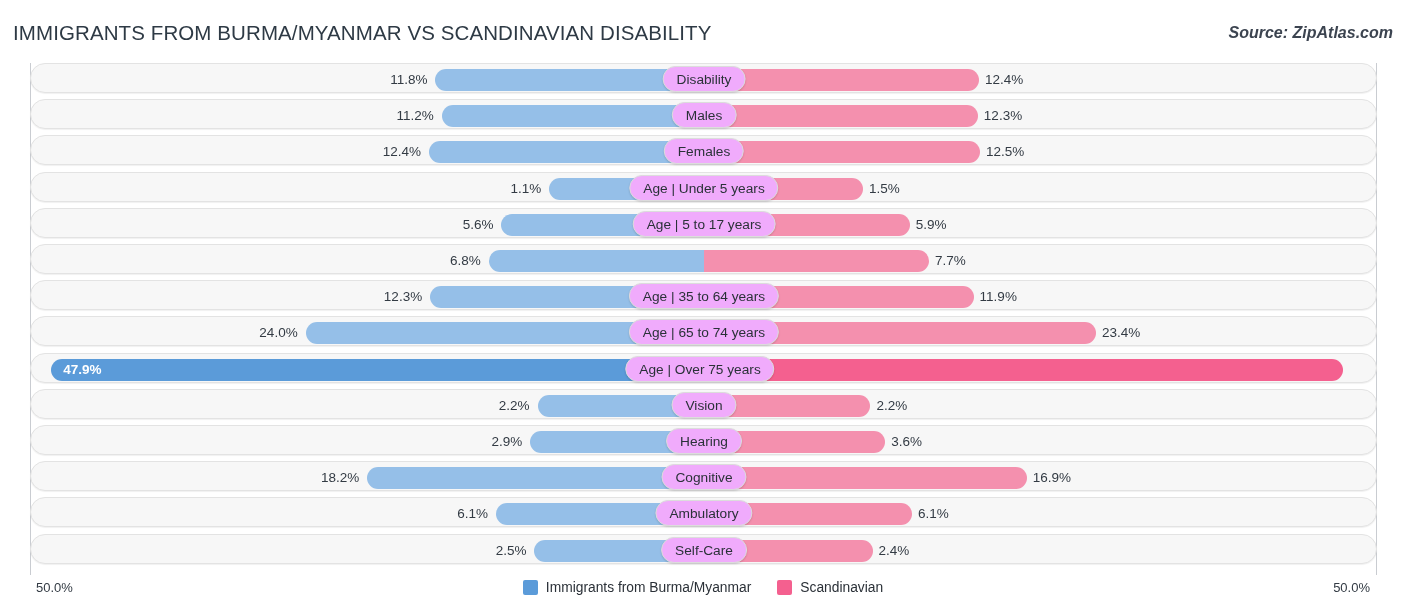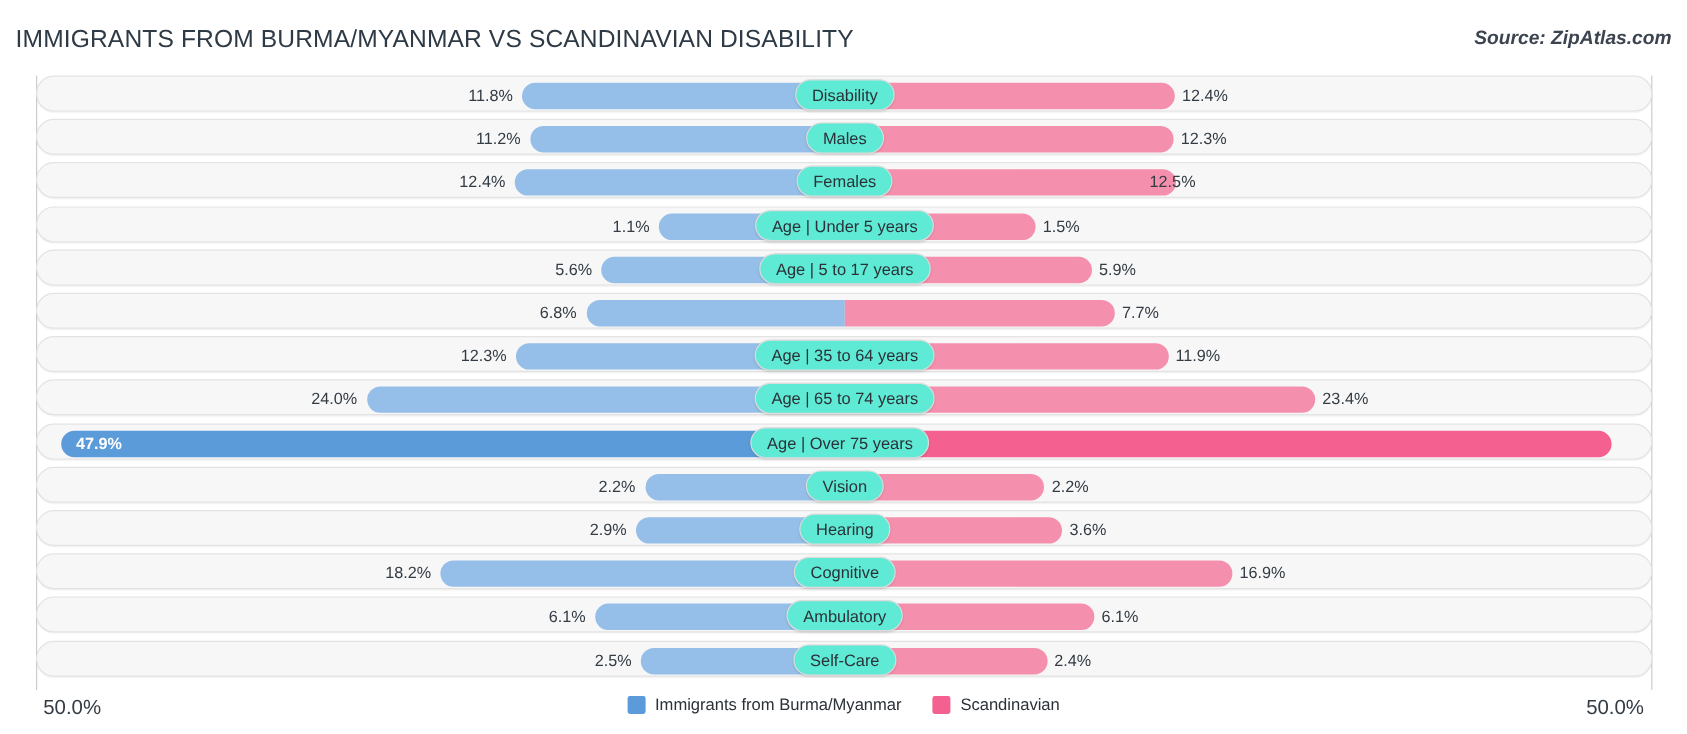--- a/index.html
+++ b/index.html
@@ -57,35 +57,35 @@
     position:absolute;top:6px;
     font-size:13.5px;color:#333b44;white-space:nowrap;line-height:20px;
   }
   .val.left{text-align:right;}
   .val.right{text-align:left;}
   .val.inside{color:#ffffff;font-weight:bold;}
 
   .center-pill{
     position:absolute;top:2px;
     height:26px;line-height:26px;
-    background:#5eead4;
+    background:#f0abfc;
     border:1px solid #dcdcdc;
     border-radius:13px;
     padding:0 13px;
     font-size:13.7px;color:#2a3138;
     white-space:nowrap;
     transform:translateX(-50%);
     box-shadow:0 1px 2px rgba(0,0,0,.14);
     box-sizing:border-box;
   }
 
   
   #footer{position:absolute;left:0;top:572px;width:1406px;height:40px;}
   .axis-end{
-    position:absolute;top:8px;font-size:17px;color:#333b44;white-space:nowrap;
+    position:absolute;top:8px;font-size:13px;color:#333b44;white-space:nowrap;
   }
   #axis-min{left:36px;}
   #axis-max{right:36px;}
   #legend{
     position:absolute;left:0;top:8px;width:1406px;
     display:flex;justify-content:center;align-items:center;gap:26px;
   }
   .legend-item{display:flex;align-items:center;gap:8px;}
   .legend-swatch{width:15px;height:15px;border-radius:2px;display:block;}
   .legend-text{font-size:13.8px;color:#2b3138;white-space:nowrap;}
@@ -113,21 +113,21 @@
         <div class="bar left" style="left: 410.832px; width: 262.168px;"></div>
         <div class="bar right" style="left: 673px; width: 273.872px;"></div>
         <div class="val left" style="right: 942.168px;">11.2%</div>
         <div class="val right" style="left: 952.872px;">12.3%</div>
         <div class="center-pill" style="left: 673px;">Males</div>
       </div>
       <div class="row" style="top: 75.4px;">
         <div class="bar left" style="left: 398.064px; width: 274.936px;"></div>
         <div class="bar right" style="left: 673px; width: 276px;"></div>
         <div class="val left" style="right: 954.936px;">12.4%</div>
-        <div class="val right" style="left: 927px;">12.5%</div>
+        <div class="val right" style="left: 955px;">12.5%</div>
         <div class="center-pill" style="left: 673px;">Females</div>
       </div>
       <div class="row" style="top: 111.6px;">
         <div class="bar left" style="left: 518.296px; width: 154.704px;"></div>
         <div class="bar right" style="left: 673px; width: 158.96px;"></div>
         <div class="val left" style="right: 834.704px;">1.1%</div>
         <div class="val right" style="left: 837.96px;">1.5%</div>
         <div class="center-pill" style="left: 673px;">Age | Under 5 years</div>
       </div>
       <div class="row" style="top: 147.8px;">

